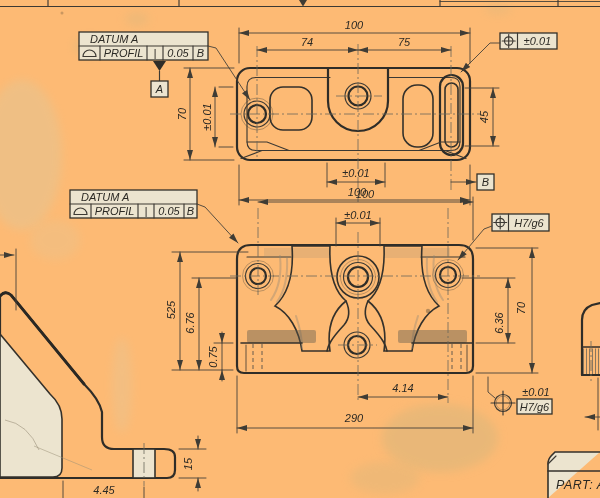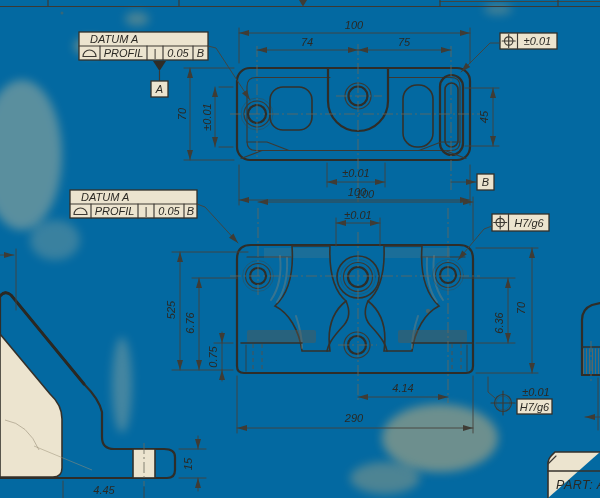--- a/index.html
+++ b/index.html
@@ -1,16 +1,16 @@
 <!DOCTYPE html>
 <html><head>
 <meta charset="utf-8">
 <style>
   html,body{margin:0;padding:0;background:#ebe3cd;}
-  #stage{width:600px;height:498px;position:relative;overflow:hidden;background:#0369a1;}
+  #stage{width:600px;height:498px;position:relative;overflow:hidden;background:#fdba74;}
   svg{display:block}
   .ol{stroke:#2f2d28;fill:none;stroke-width:2.2;stroke-linejoin:round;stroke-linecap:round}
   .olthick{stroke:#2a2823;fill:none;stroke-width:2.8;stroke-linecap:round}
   .ol2{stroke:#34312b;fill:none;stroke-width:1.6;stroke-linecap:round}
   .thin{stroke:#3c3933;fill:none;stroke-width:1.15;stroke-linecap:round}
   .dim{stroke:#45423a;fill:none;stroke-width:.9;stroke-linecap:round}
   .cl{stroke:#6b675c;stroke-width:.8;fill:none;stroke-dasharray:11 3 2 3}
   .hid{stroke:#55514a;stroke-width:.9;fill:none;stroke-dasharray:4 3}
   .shade{stroke:#8d8676;opacity:.38;stroke-width:2;fill:none;stroke-linecap:round}
   .dimtxt{font:italic 11px "Liberation Sans",sans-serif;fill:#2b2924;text-anchor:middle}

